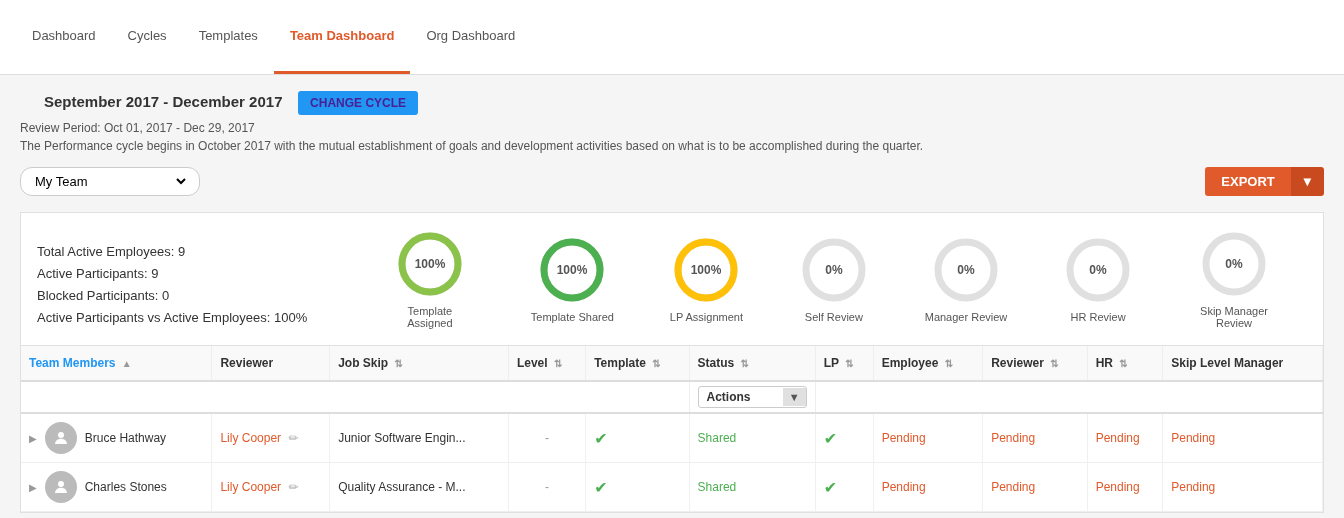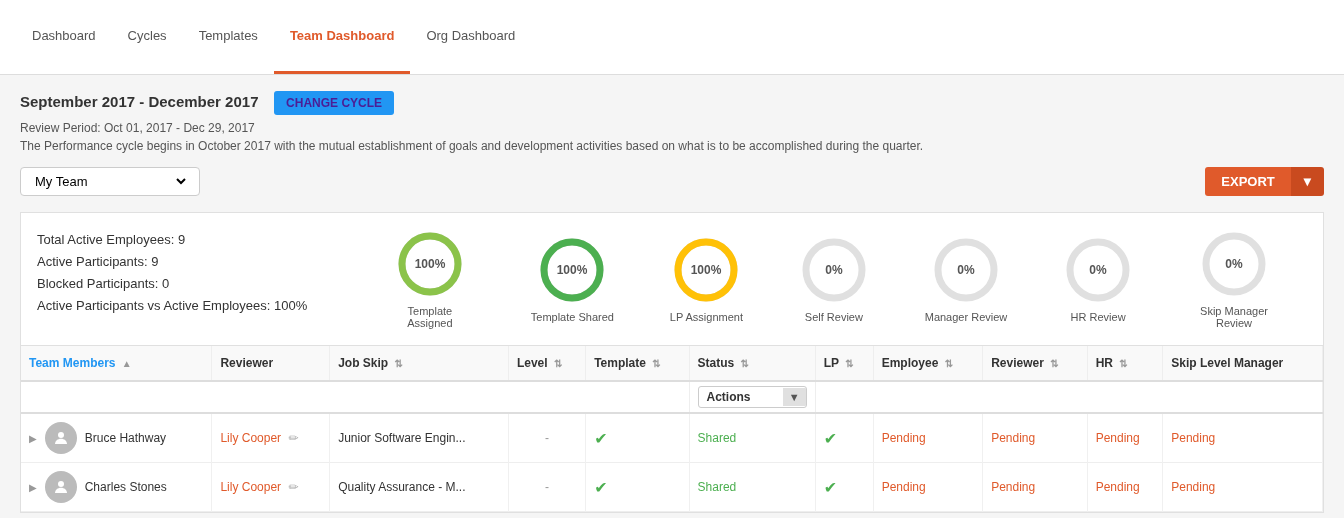--- a/index.html
+++ b/index.html
@@ -36,20 +36,21 @@
     
     .cycle-header {
       margin-bottom: 6px;
     }
     .cycle-title {
       font-size: 15px;
       font-weight: bold;
       display: inline-block;
       margin-right: 12px;
       color: #333;
+      margin-left: 24px;
     }
     .change-cycle-btn {
       background: #2196f3;
       color: #4c1d95;
       border: none;
       padding: 5px 12px;
       border-radius: 3px;
       cursor: pointer;
       font-size: 12px;
       font-weight: bold;
@@ -71,21 +72,21 @@
       align-items: center;
       justify-content: space-between;
       margin-bottom: 16px;
     }
     .team-select-wrapper {
       display: flex;
       align-items: center;
       border: 1px solid #ccc;
       background: #fff;
       padding: 5px 10px;
-      border-radius: 4px;
+      border-radius: 12px;
       min-width: 180px;
     }
     .team-select-wrapper select {
       border: none;
       outline: none;
       background: transparent;
       font-size: 13px;
       cursor: pointer;
       width: 100%;
     }
@@ -116,21 +117,21 @@
 
     
     .stats-panel {
       background: #fff;
       border: 1px solid #e0e0e0;
       padding: 16px;
       margin-bottom: 0;
     }
     .stats-inner {
       display: flex;
-      align-items: flex-start;
+      align-items: flex-end;
       gap: 0;
     }
     .stats-text {
       flex: 0 0 320px;
       padding-right: 20px;
     }
     .stats-text p {
       line-height: 1.7;
       font-size: 13px;
     }

